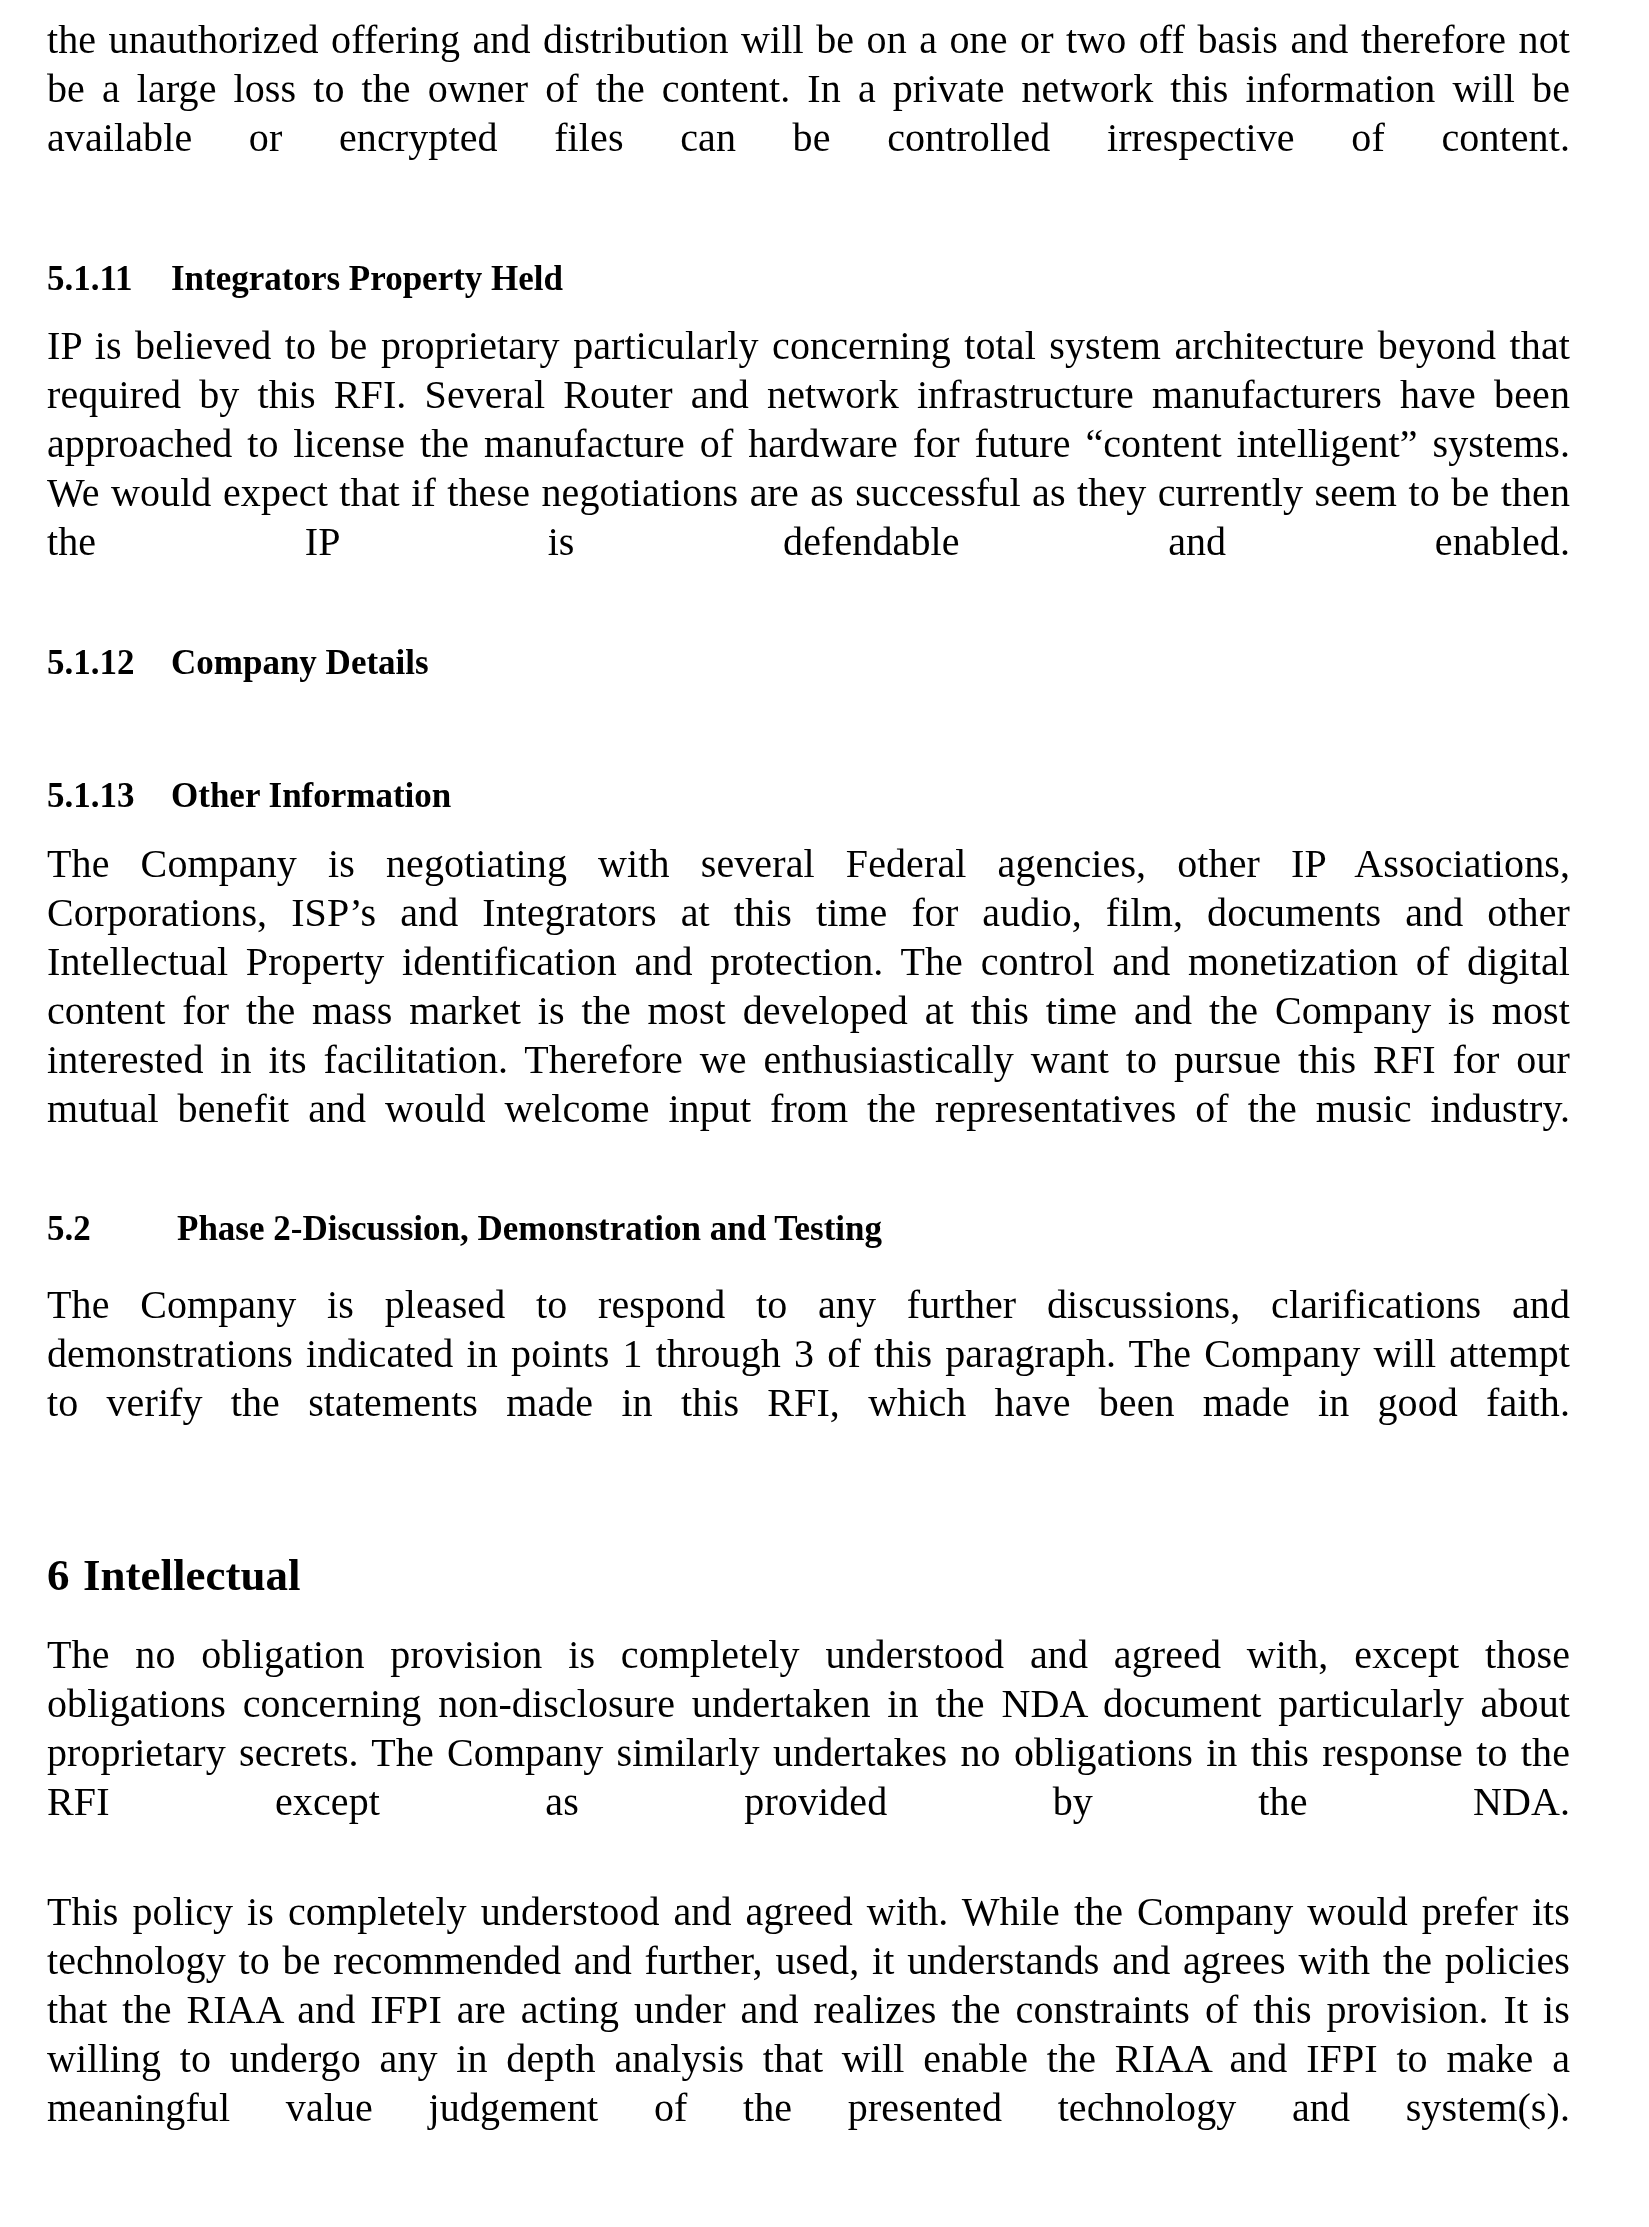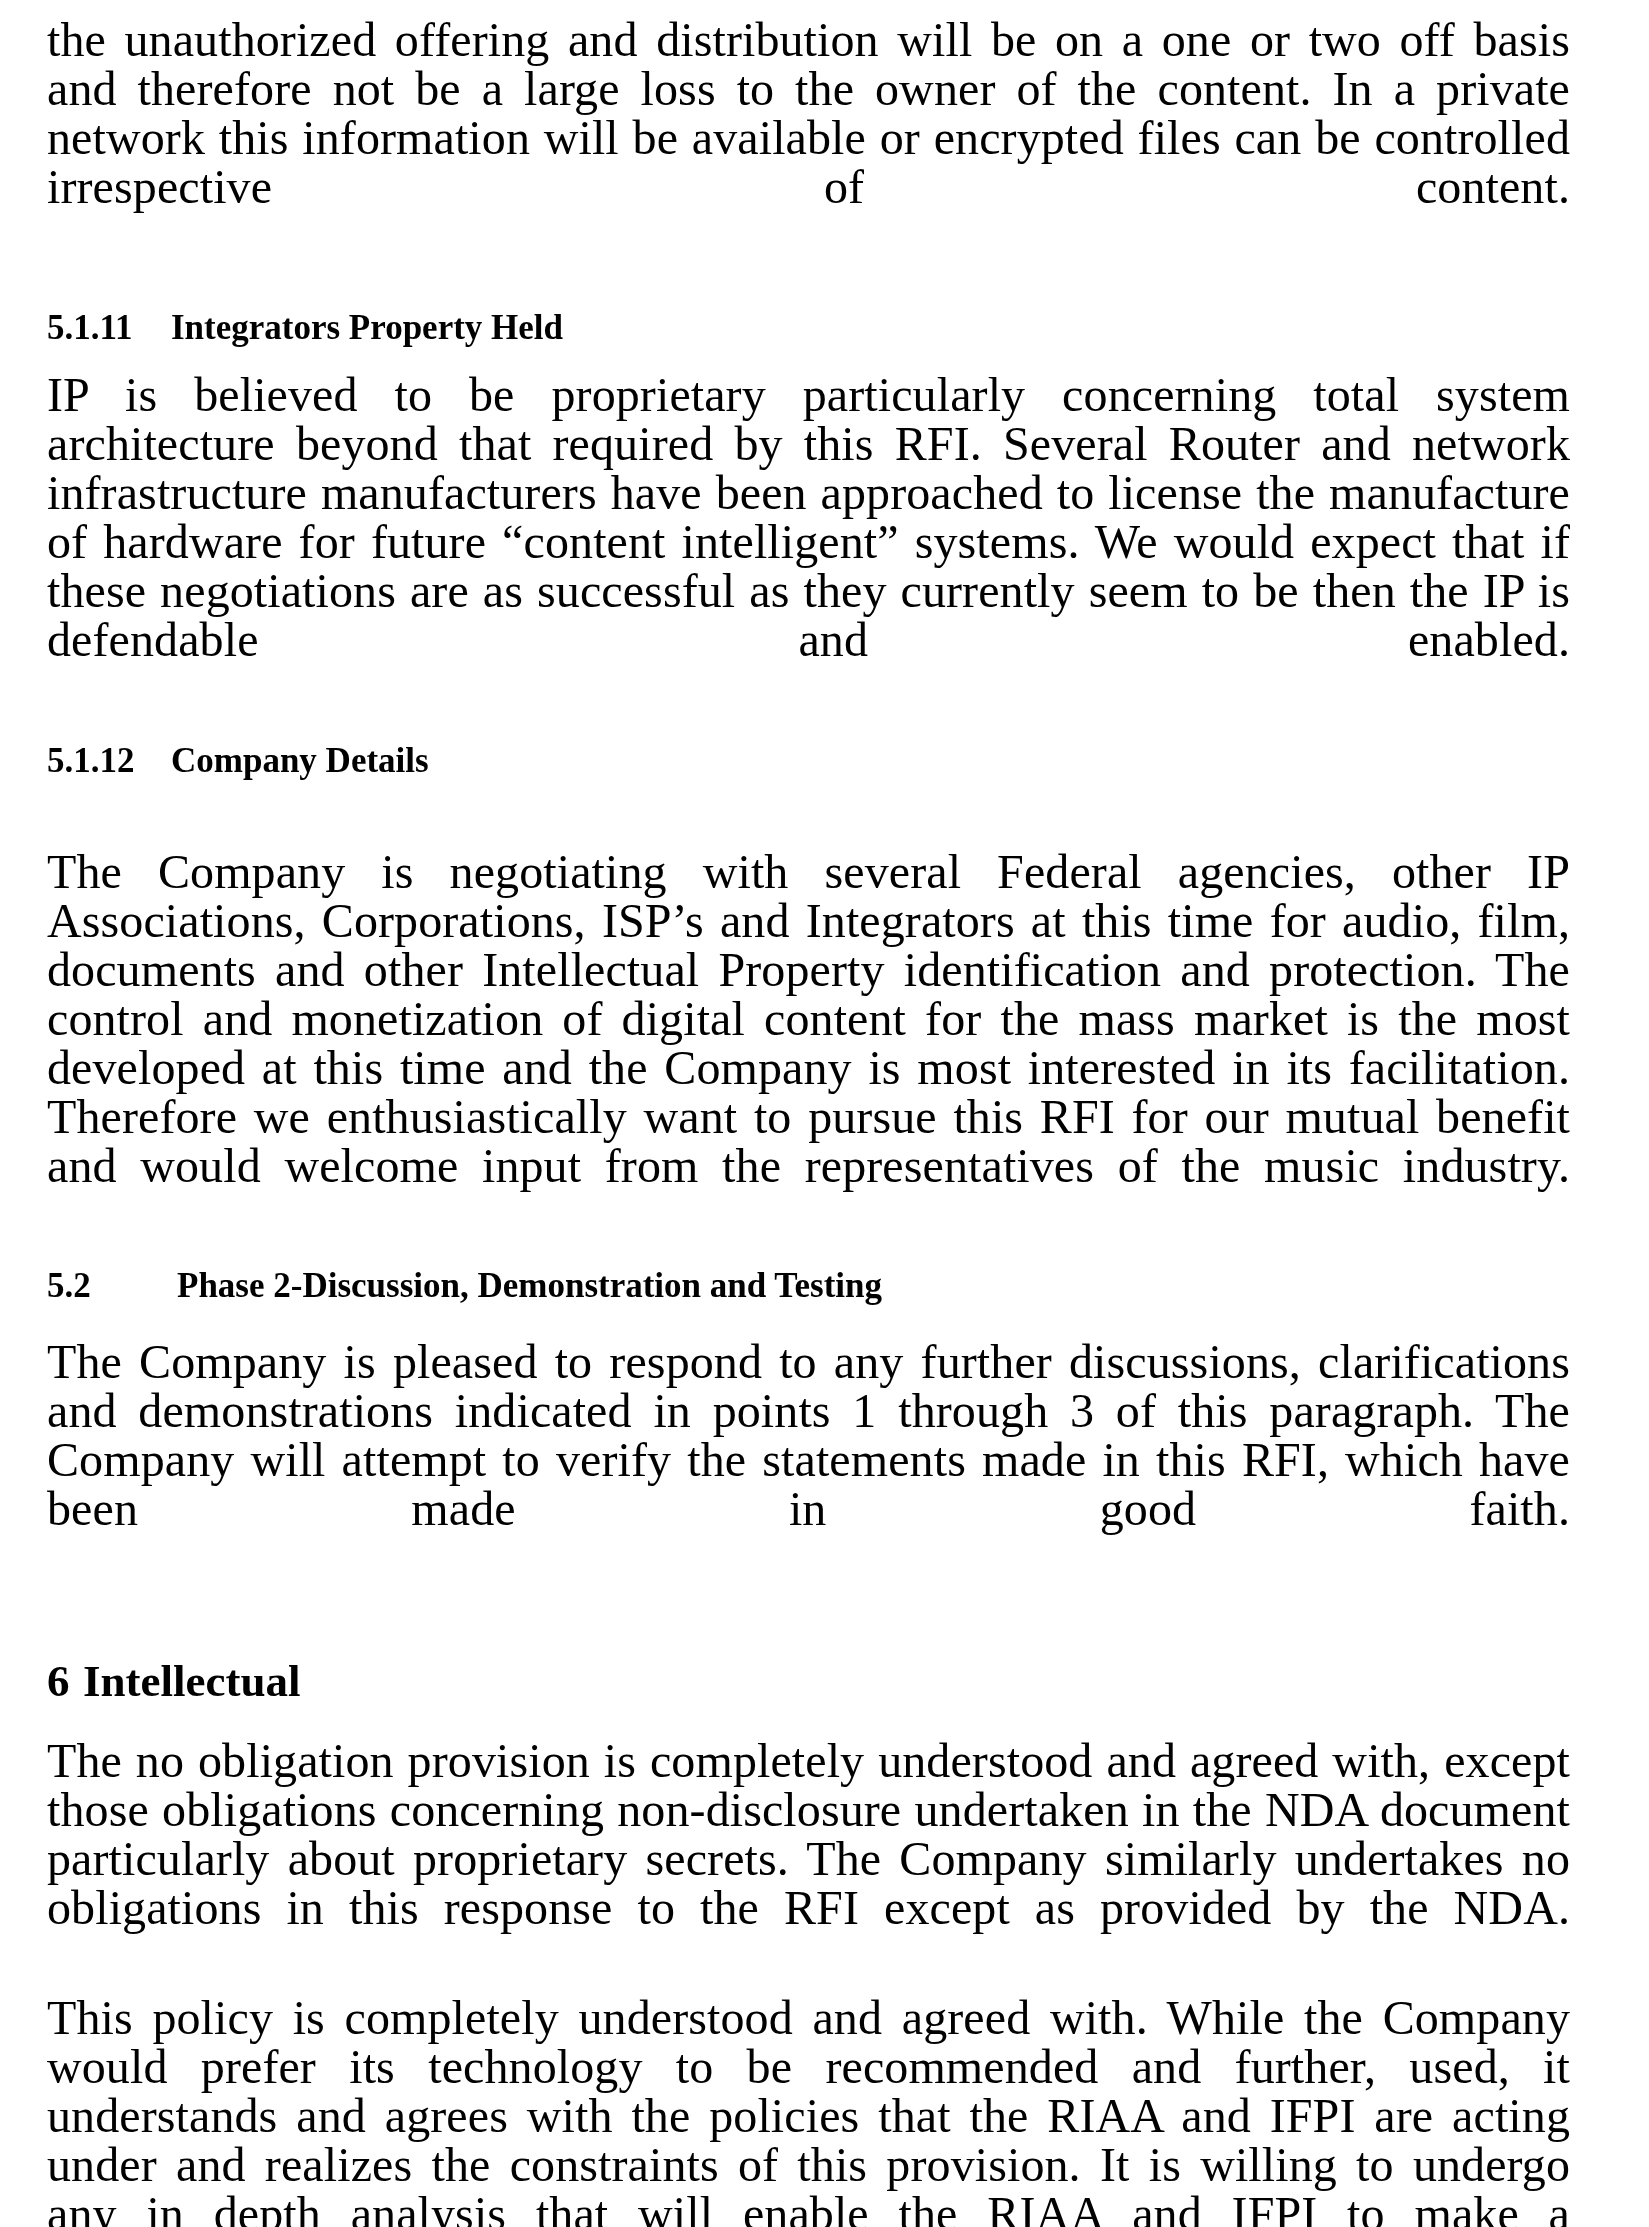--- a/index.html
+++ b/index.html
@@ -19,21 +19,21 @@
     position: relative;
     width: 1649px;
     height: 2227px;
     box-sizing: border-box;
     padding: 15.2px 79px 0 47px;
     background: #ffffff;
   }
 
   
   .para {
-    font-size: 48px;
+    font-size: 40px;
     line-height: 49px;
     text-align: justify;
     text-justify: inter-word;
     margin: 0 0 12px 0;
     letter-spacing: 0.1px;
     word-spacing: 0.4px;
     -webkit-font-smoothing: none;
   }
   
   .para::after {
@@ -101,20 +101,24 @@
 
   <p class="para">IP is believed to be proprietary particularly concerning total system architecture beyond that required by this RFI.  Several Router and network infrastructure manufacturers have been approached to license the manufacture of hardware for future “content intelligent” systems.  We would expect that if these negotiations are as successful as they currently seem to be then the IP is defendable and enabled.</p>
 
   <h3 class="heading deep">
     <span class="num">5.1.12</span>
     <span class="title">Company Details</span>
   </h3>
 
   <div class="spacer-empty"></div>
 
+  <h3 class="heading deep">
+    <span class="num">5.1.13</span>
+    <span class="title">Other Information</span>
+  </h3>
 
   <p class="para">The Company is negotiating with several Federal agencies, other IP Associations, Corporations, ISP’s and Integrators at this time for audio, film, documents and other Intellectual Property identification and protection.   The control and monetization of digital content for the mass market is the most developed at this time and the Company is most interested in its facilitation.  Therefore we enthusiastically want to pursue this RFI for our mutual benefit and would welcome input from the representatives of the music industry.</p>
 
   <h3 class="heading shallow">
     <span class="num">5.2</span>
     <span class="title">Phase 2-Discussion, Demonstration and Testing</span>
   </h3>
 
   <div class="gap-sm"></div>
 

